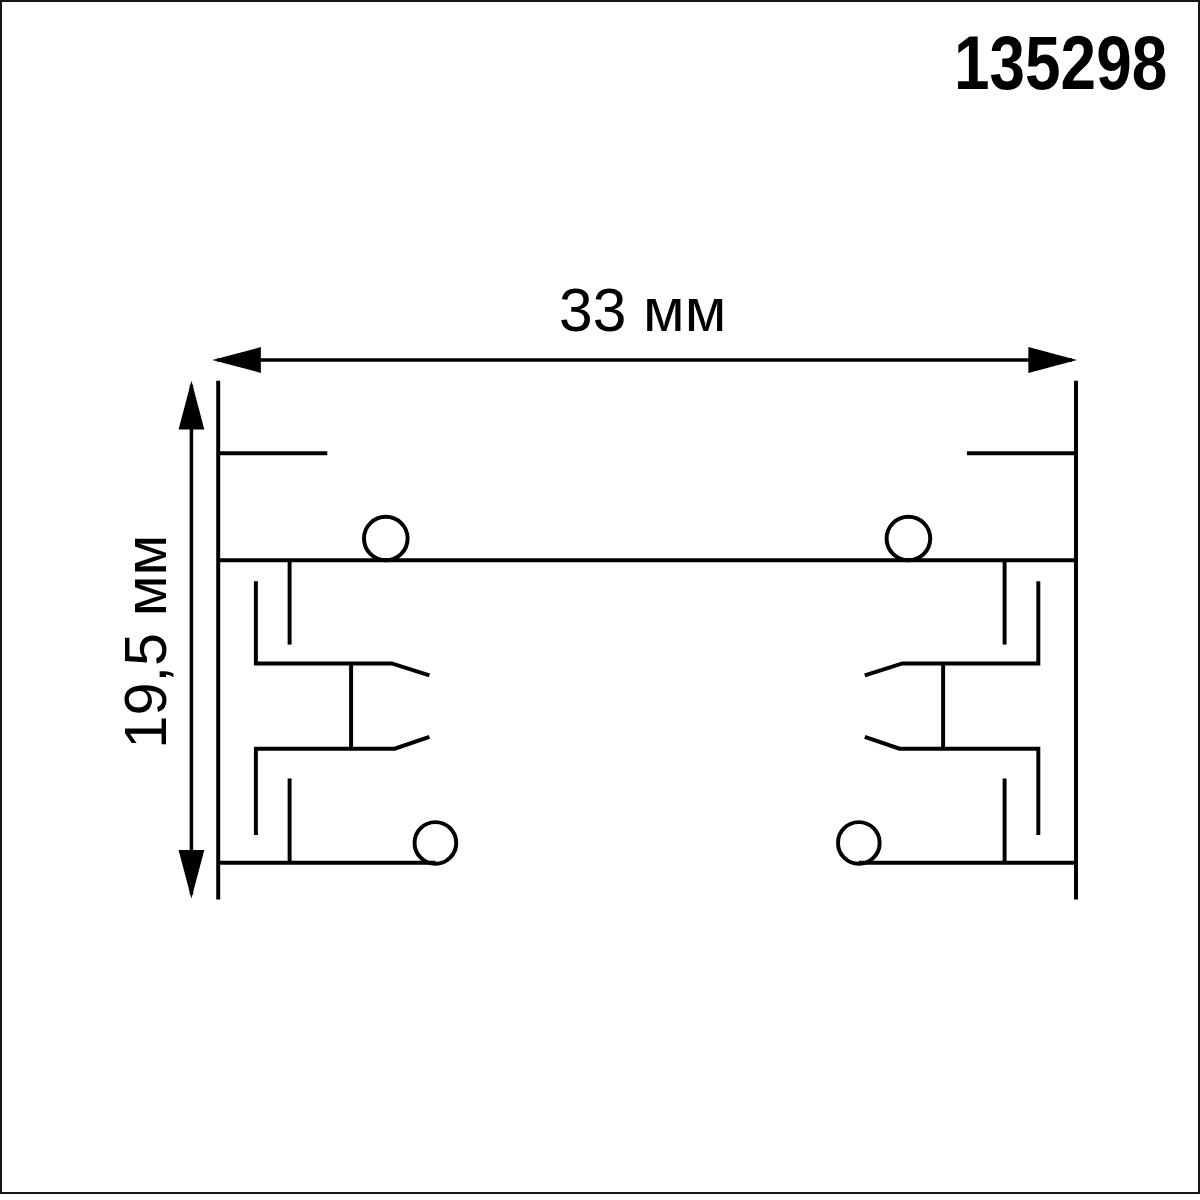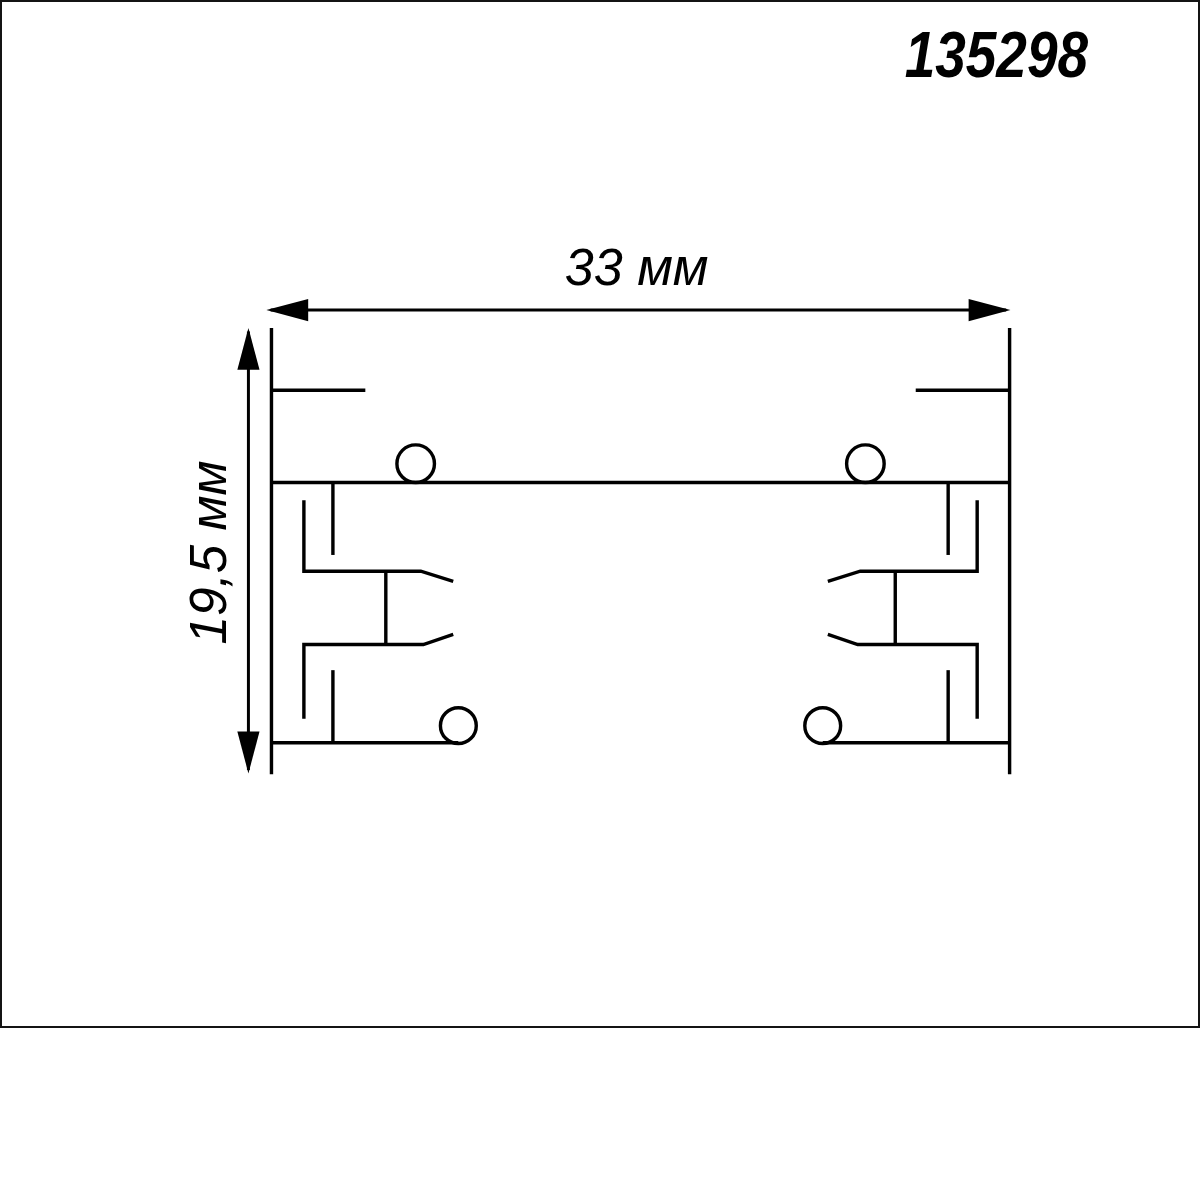--- a/index.html
+++ b/index.html
@@ -1,24 +1,23 @@
 <!DOCTYPE html>
 <html style="--line-color: #000000; --bg-color: #ffffff; --border-color: #141414;"><head>
 <meta charset="utf-8">
 <style>
   html, body { margin: 0; padding: 0; background: #ffffff; }
   .canvas {
     position: relative;
     width: 1200px;
-    height: 1028px;
+    height: 1194px;
     box-sizing: border-box;
     background: var(--bg-color, #ffffff);
     border: 2px solid var(--border-color, #141414);
     overflow: hidden;
-    font-style: italic;
   }
   .canvas svg { display: block; width: 100%; height: 100%; }
 
   .article-number {
     font-family: "Liberation Sans", sans-serif;
     font-weight: 700;
     font-size: 76px;
     fill: var(--line-color, #000000);
   }
   .dim-label {

